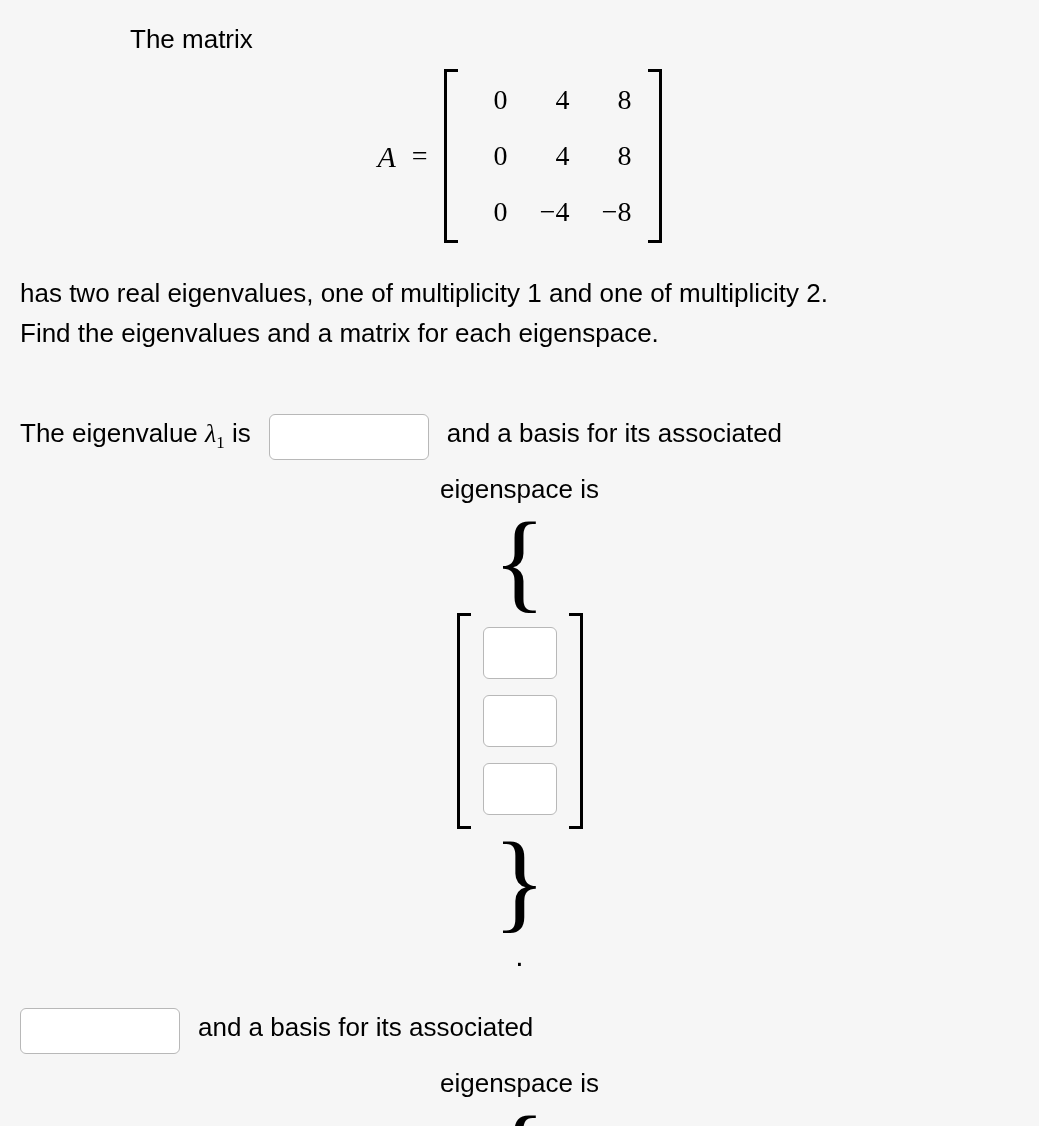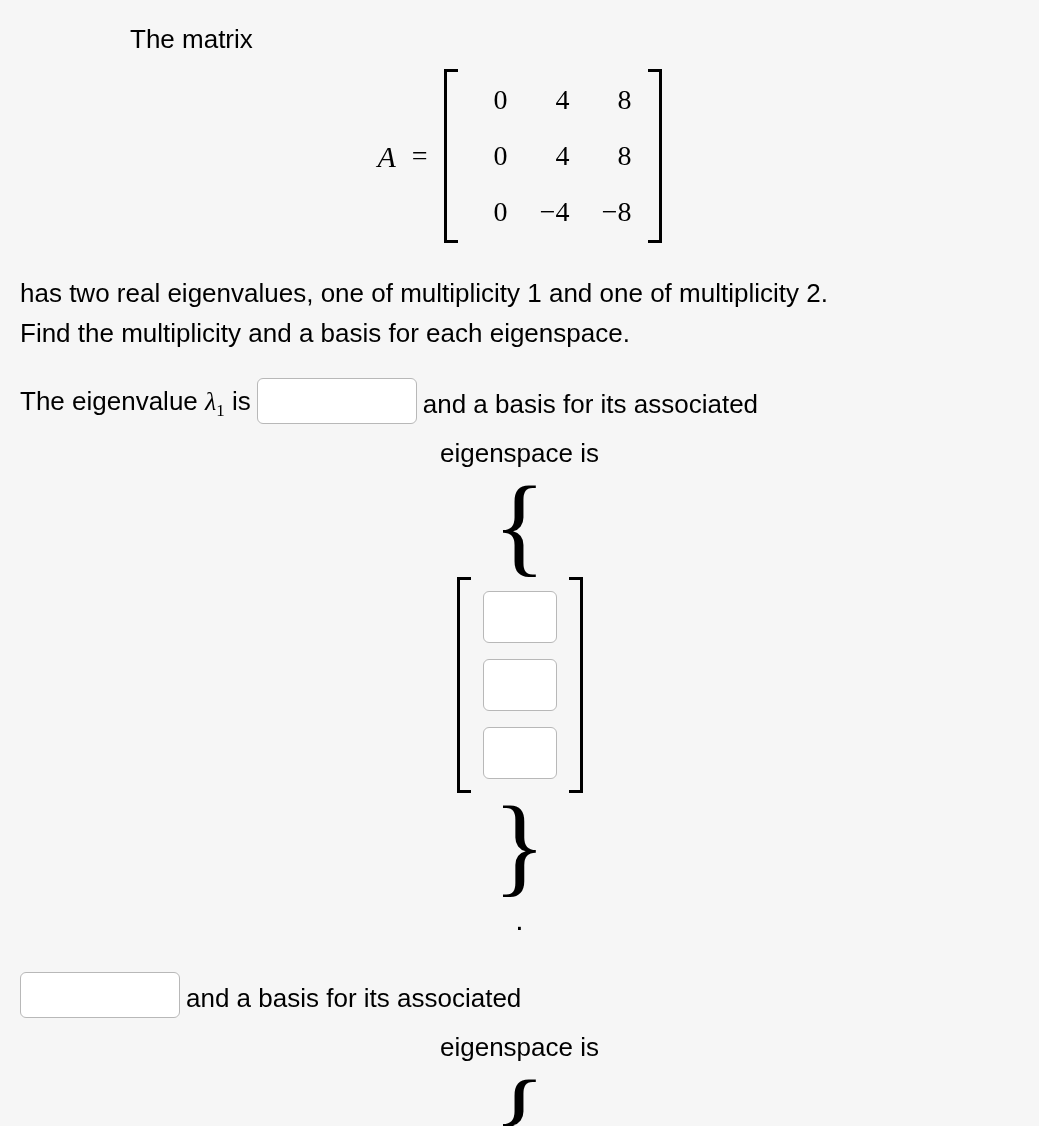--- a/index.html
+++ b/index.html
@@ -60,28 +60,28 @@
     grid-template-columns: repeat(3, auto);
     column-gap: 28px;
     row-gap: 14px;
     padding: 10px 16px;
     font-family: Georgia, 'Times New Roman', serif;
     font-size: 28px;
   }
   .matrix-body span { text-align: right; min-width: 34px; display: inline-block; }
   .para {
     font-size: 26px;
-    margin: 10px 0 24px 0;
+    margin: 10px 0 60px 0;
     line-height: 1.55;
   }
   .answer-line {
     display: flex;
-    align-items: flex-end;
+    align-items: flex-start;
     flex-wrap: wrap;
-    gap: 6px;
+    gap: 18px;
     font-size: 26px;
     margin-bottom: 10px;
   }
   .answer-row {
     display: flex;
     align-items: center;
     gap: 8px;
     font-size: 26px;
     margin-bottom: 30px;
     flex-direction: column;
@@ -152,21 +152,21 @@
         <span>−8</span>
       </div>
       <div class="bracket-r">
           <div class="bcap"></div>
         </div>
     </div>
   </div>
 
   <div class="para">
     <span>has two real eigenvalues, one of multiplicity 1 and one of multiplicity 2.</span><br>
-    <span>Find the multiplicity and a basis for each eigenspace.</span>
+    <span>Find the eigenvalues and a matrix for each eigenspace.</span>
   </div>
 
   <div class="answer-line">
     <span>
       <span>The eigenvalue </span><span class="math-i">λ</span><span class="sub">1</span><span> is</span>
     </span>
     <input class="box" type="text" style="">
     <span>and a basis for its associated</span>
   </div>
 

